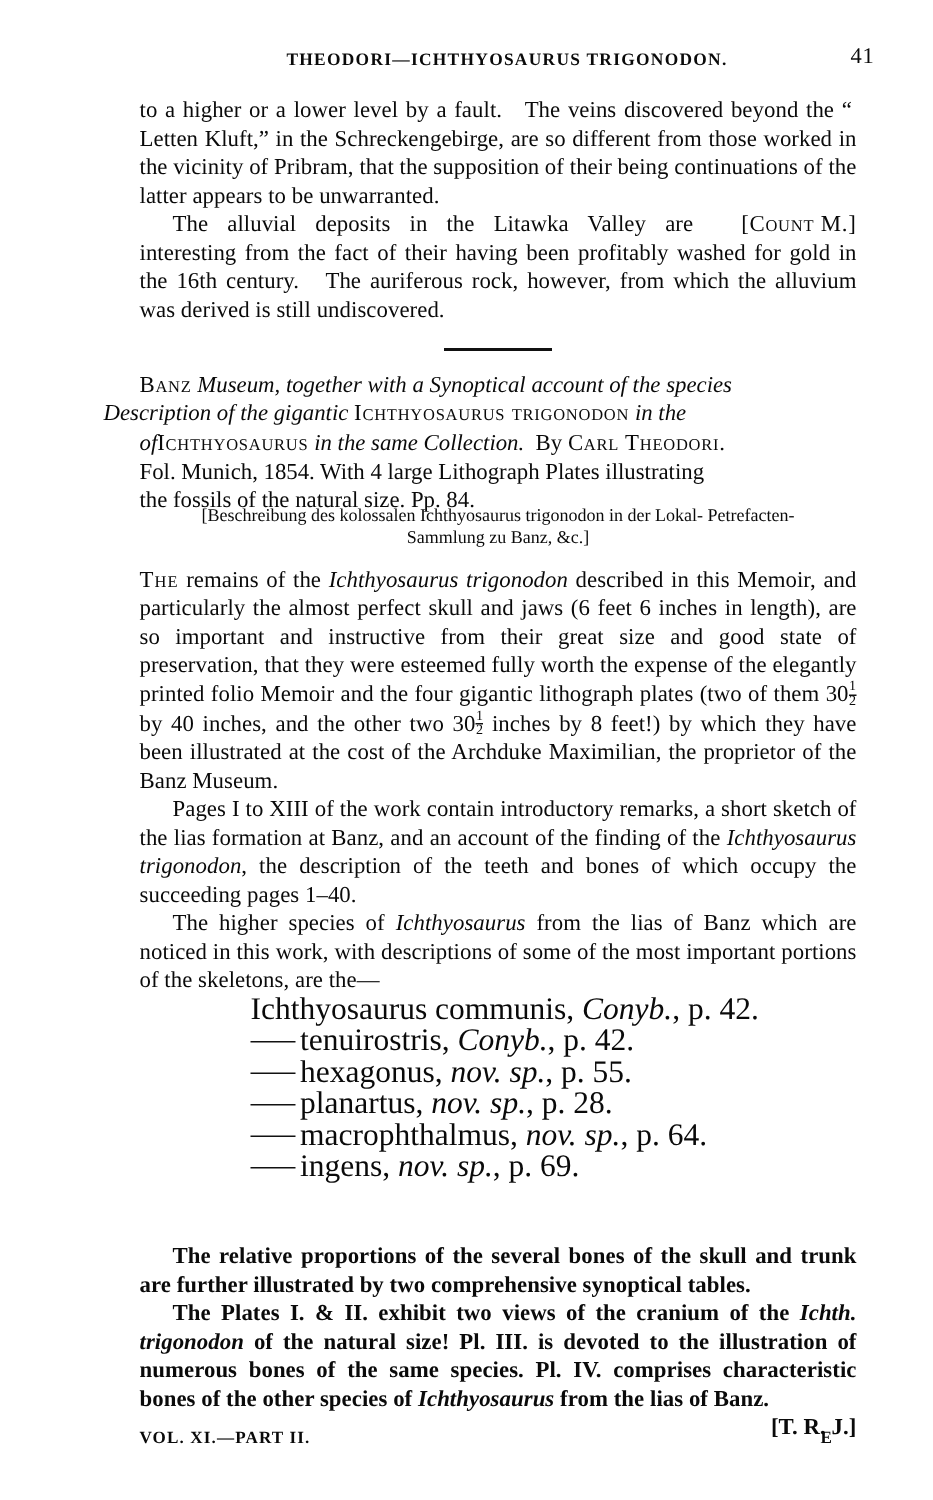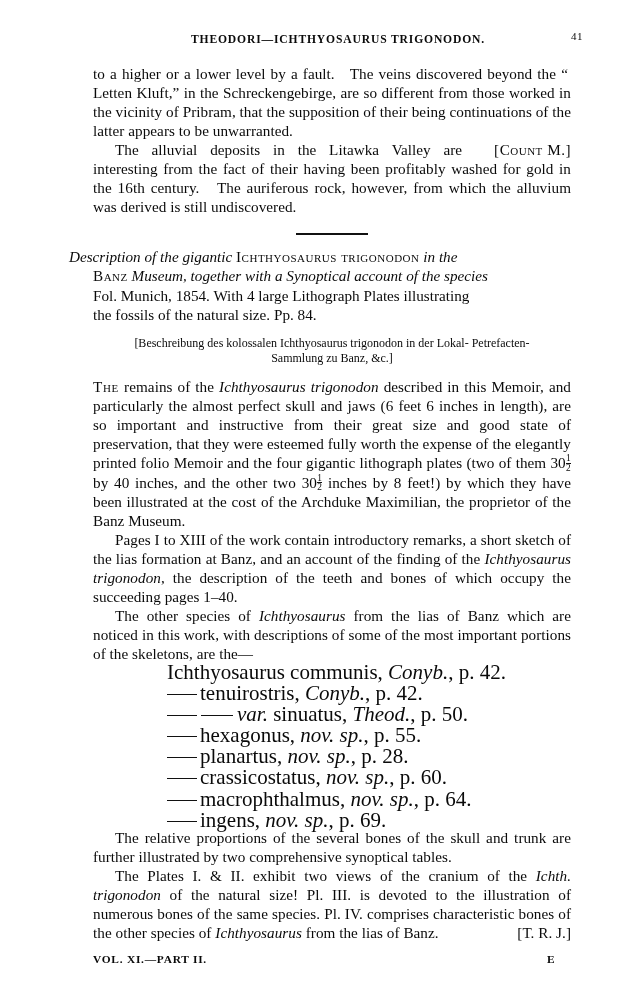--- a/index.html
+++ b/index.html
@@ -39,21 +39,21 @@
     text-align: center;
     font-size: 11.6px;
     font-weight: bold;
     letter-spacing: 0.85px;
     white-space: nowrap;
   }
   .runhead-folio {
     position: absolute;
     right: 0;
     top: -3px;
-    font-size: 11px;
+    font-size: 15px;
     letter-spacing: 0.5px;
   }
 
   
   .col {
     position: absolute;
     left: 72px;
     top: 64px;
     width: 478px;
   }
@@ -221,77 +221,70 @@
       the fact of their having been profitably washed for gold in the 16th
       century.&nbsp;&nbsp; The auriferous rock, however, from which the alluvium
       was derived is still undiscovered.</span></p>
   </div>
 
   <div class="rule-wrap">
     <span class="rule"></span>
   </div>
 
   <div class="citation">
+    <span class="cit-line"><span class="sc">Banz</span><i> Museum, together with a Synoptical account of the species</i></span>
     <span class="cit-line l1"><i>Description of the gigantic </i><span class="sc">Ichthyosaurus trigonodon</span><i> in the</i></span>
-    <span class="cit-line"><span class="sc">Banz</span><i> Museum, together with a Synoptical account of the species</i></span>
+    <span class="cit-line"><i>of</i><span class="sc">Ichthyosaurus</span><i> in the same Collection.</i>&nbsp;&nbsp;<span>By </span><span class="sc">Carl Theodori.</span></span>
     <span class="cit-line">Fol. Munich, 1854.   With 4 large Lithograph Plates illustrating</span>
     <span class="cit-line">the fossils of the natural size.   Pp. 84.</span>
   </div>
 
   <div class="gertitle">
     <span>[Beschreibung des kolossalen Ichthyosaurus trigonodon in der Lokal-</span>
     <span>Petrefacten-Sammlung zu Banz, &amp;c.]</span>
   </div>
 
   <div class="col" style="top:377px;">
 
     <p class="body noindent"><span class="opener">The</span><span> remains of the </span><i>Ichthyosaurus trigonodon</i><span> described in this Memoir, and particularly the almost perfect skull and jaws (6 feet 6 inches in length), are so important and instructive from their great size and good state of preservation, that they were esteemed fully worth the expense of the elegantly printed folio Memoir and the four gigantic lithograph plates (two of them 30</span><span class="frac"><span class="num">1</span><span class="den">2</span></span><span> by 40 inches, and the other two 30</span><span class="frac"><span class="num">1</span><span class="den">2</span></span><span> inches by 8 feet!) by which they have been illustrated at the cost of the Archduke Maximilian, the proprietor of the Banz Museum.</span></p>
 
     <p class="body indent"><span>Pages I to XIII of the work contain introductory remarks, a short sketch of the lias formation at Banz, and an account of the finding of the </span><i>Ichthyosaurus trigonodon</i><span>, the description of the teeth and bones of which occupy the succeeding pages 1–40.</span></p>
 
-    <p class="body indent"><span>The other species of </span><i>Ichthyosaurus</i><span> from the lias of Banz which are noticed in this work, with descriptions of some of the most important portions of the skeletons, are the—</span></p>
+    <p class="body indent"><span>The higher species of </span><i>Ichthyosaurus</i><span> from the lias of Banz which are noticed in this work, with descriptions of some of the most important portions of the skeletons, are the—</span></p>
   </div>
 
   <div class="species">
     <div class="sp-row">
       <span>Ichthyosaurus</span>
       <span>communis,</span>
       <i>Conyb.</i><span>, p. 42.</span>
     </div>
     <div class="sp-row">
       <span class="dash1"></span><span>tenuirostris,</span>
       <i>Conyb.</i><span>, p. 42.</span>
     </div>
     <div class="sp-row">
-      <span class="dash1"></span><span class="dash2"></span><i>var.</i><span> sinuatus,</span>
-      <i>Theod.</i><span>, p. 50.</span>
-    </div>
-    <div class="sp-row">
       <span class="dash1"></span><span>hexagonus,</span>
       <i>nov. sp.</i><span>, p. 55.</span>
     </div>
     <div class="sp-row">
       <span class="dash1"></span><span>planartus,</span>
       <i>nov. sp.</i><span>, p. 28.</span>
     </div>
     <div class="sp-row">
-      <span class="dash1"></span><span>crassicostatus,</span>
-      <i>nov. sp.</i><span>, p. 60.</span>
-    </div>
-    <div class="sp-row">
       <span class="dash1"></span><span>macrophthalmus,</span>
       <i>nov. sp.</i><span>, p. 64.</span>
     </div>
     <div class="sp-row">
       <span class="dash1"></span><span>ingens,</span>
       <i>nov. sp.</i><span>, p. 69.</span>
     </div>
   </div>
 
-  <div class="col" style="top:828px;">
+  <div class="col" style="top:828px;font-weight:bold;">
     <p class="body indent"><span>The relative proportions of the several bones of the skull and trunk are further illustrated by two comprehensive synoptical tables.</span></p>
 
     <p class="body indent"><span>The Plates I. &amp; II. exhibit two views of the cranium of the </span><i>Ichth. trigonodon</i><span> of the natural size! Pl. III. is devoted to the illustration of numerous bones of the same species.   Pl. IV. comprises characteristic bones of the other species of </span><i>Ichthyosaurus</i><span> from the lias of Banz.</span><span style="float:right;">[T. R. J.]</span></p>
   </div>
 
   <div class="footer">
     <div class="footer-vol">VOL. XI.—PART II.</div>
     <div class="footer-sig">E</div>
   </div>
 

